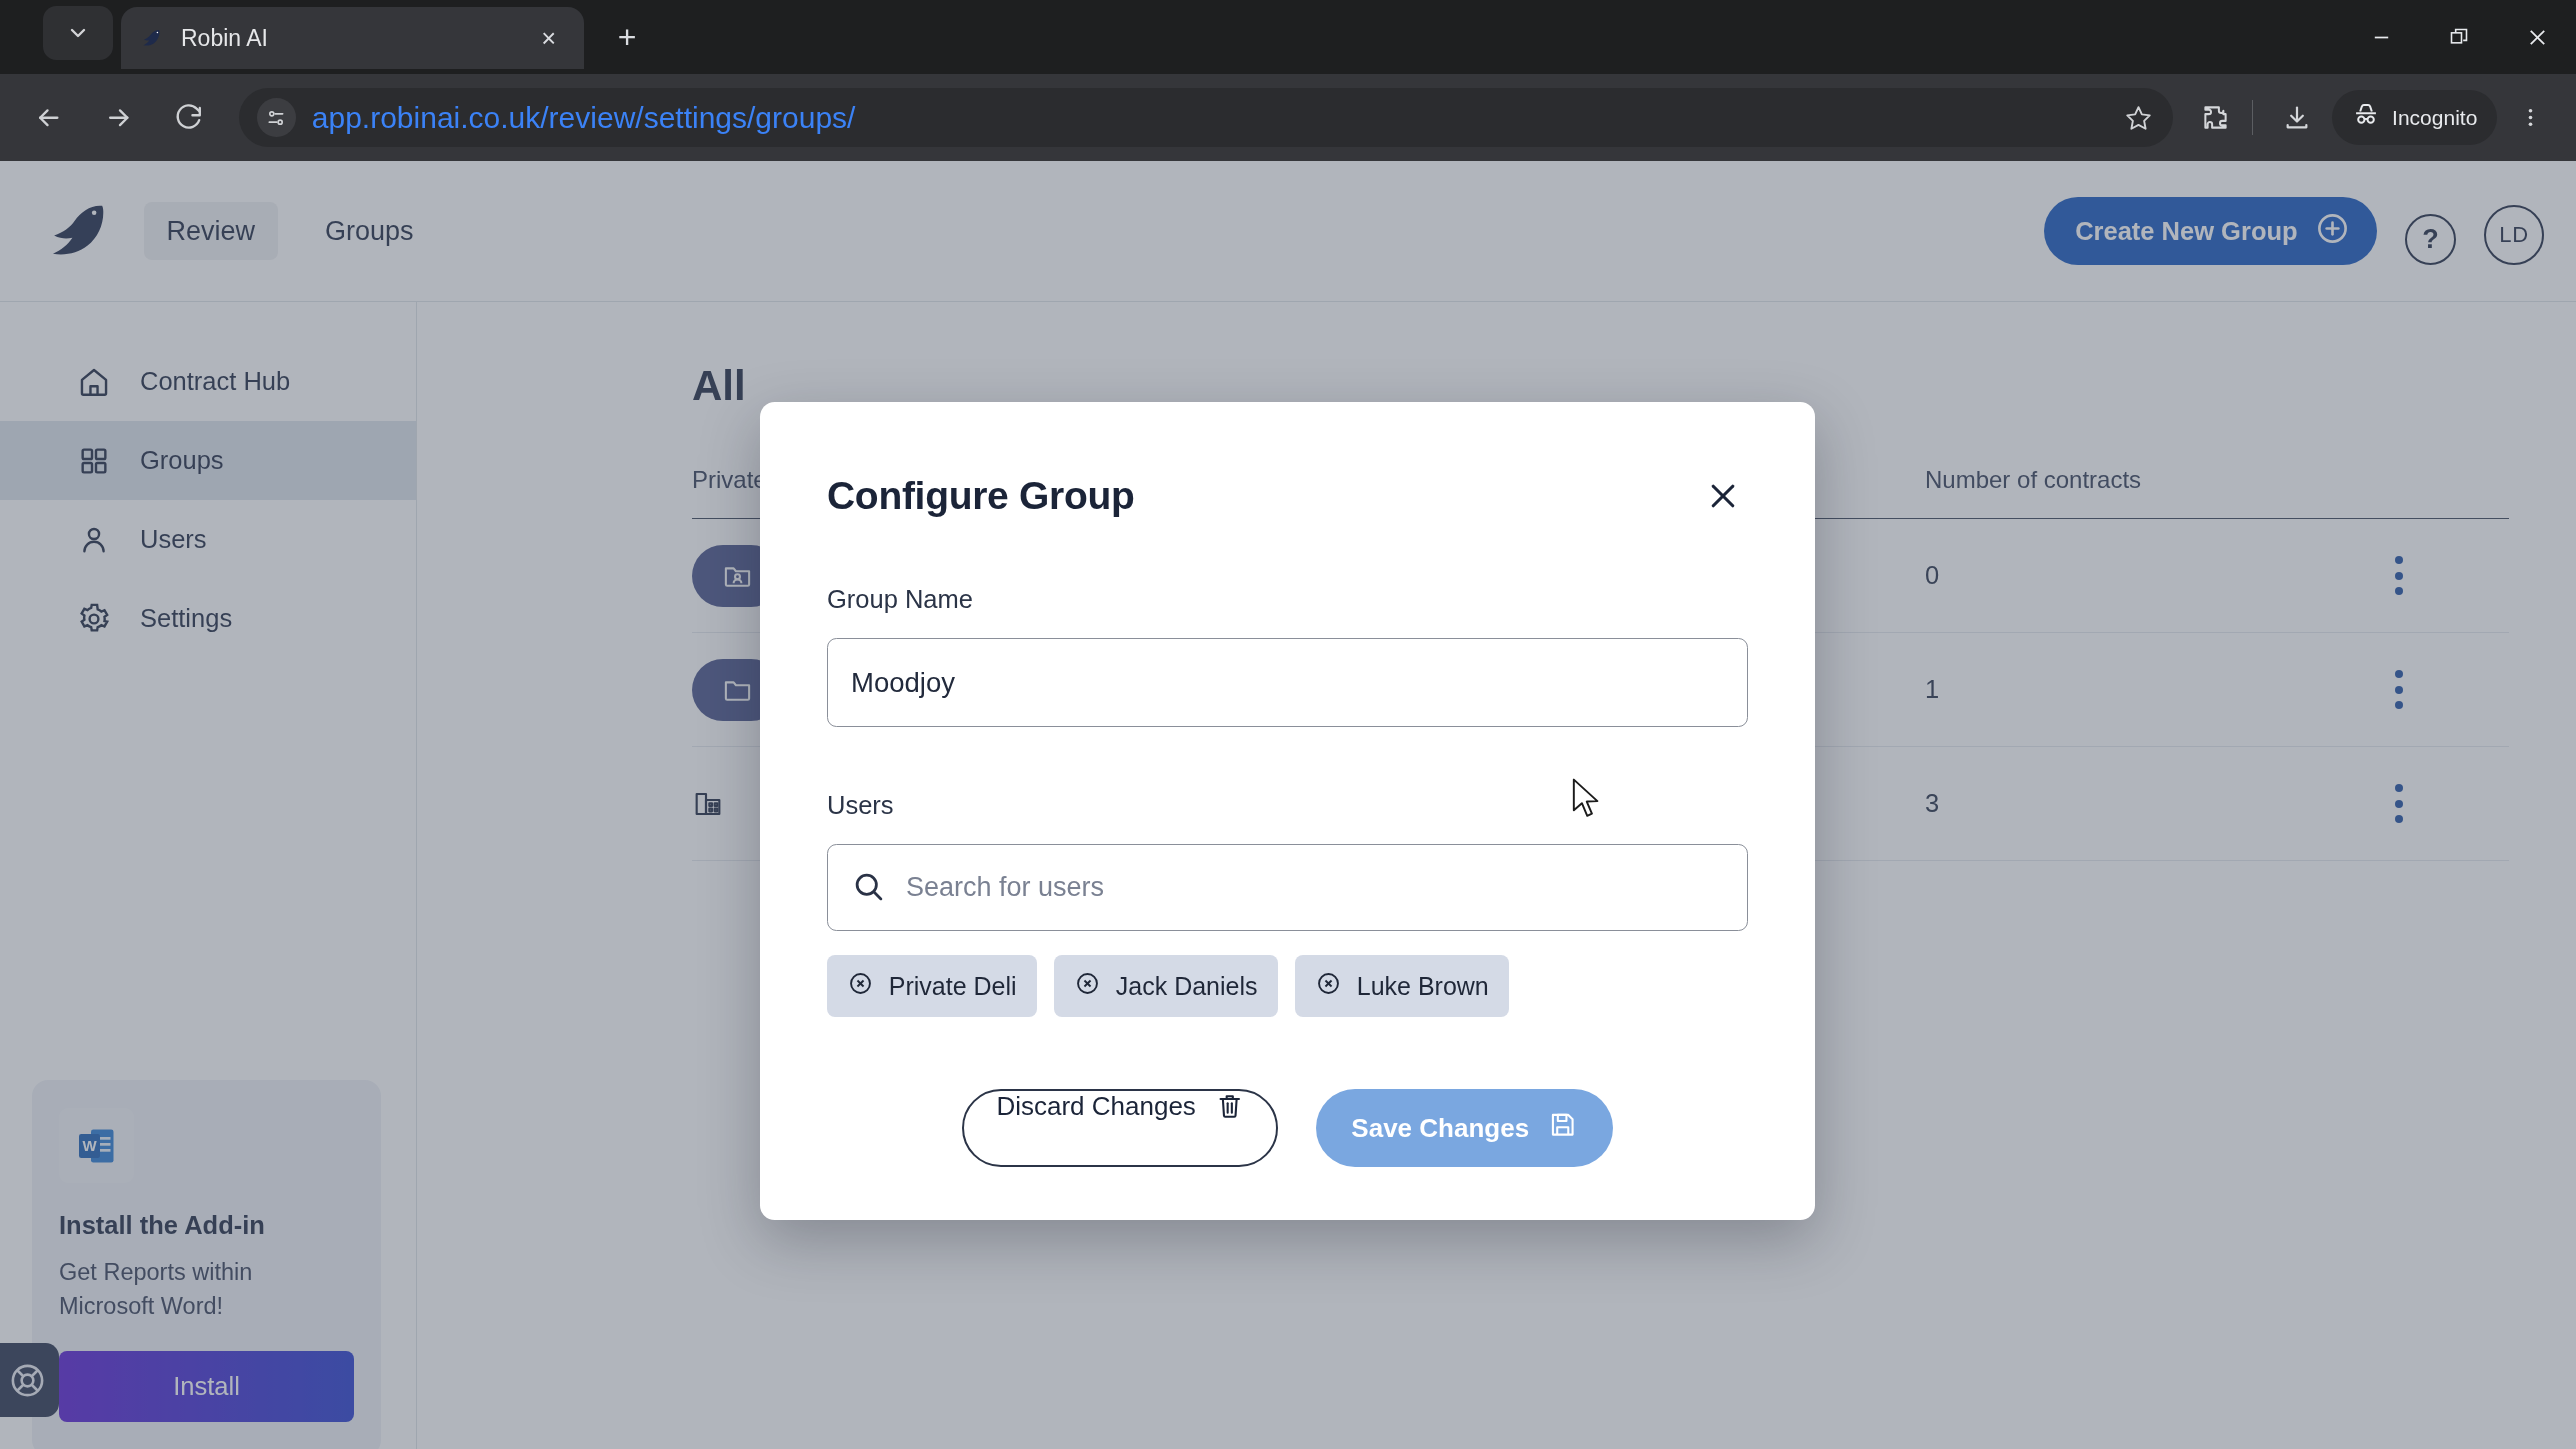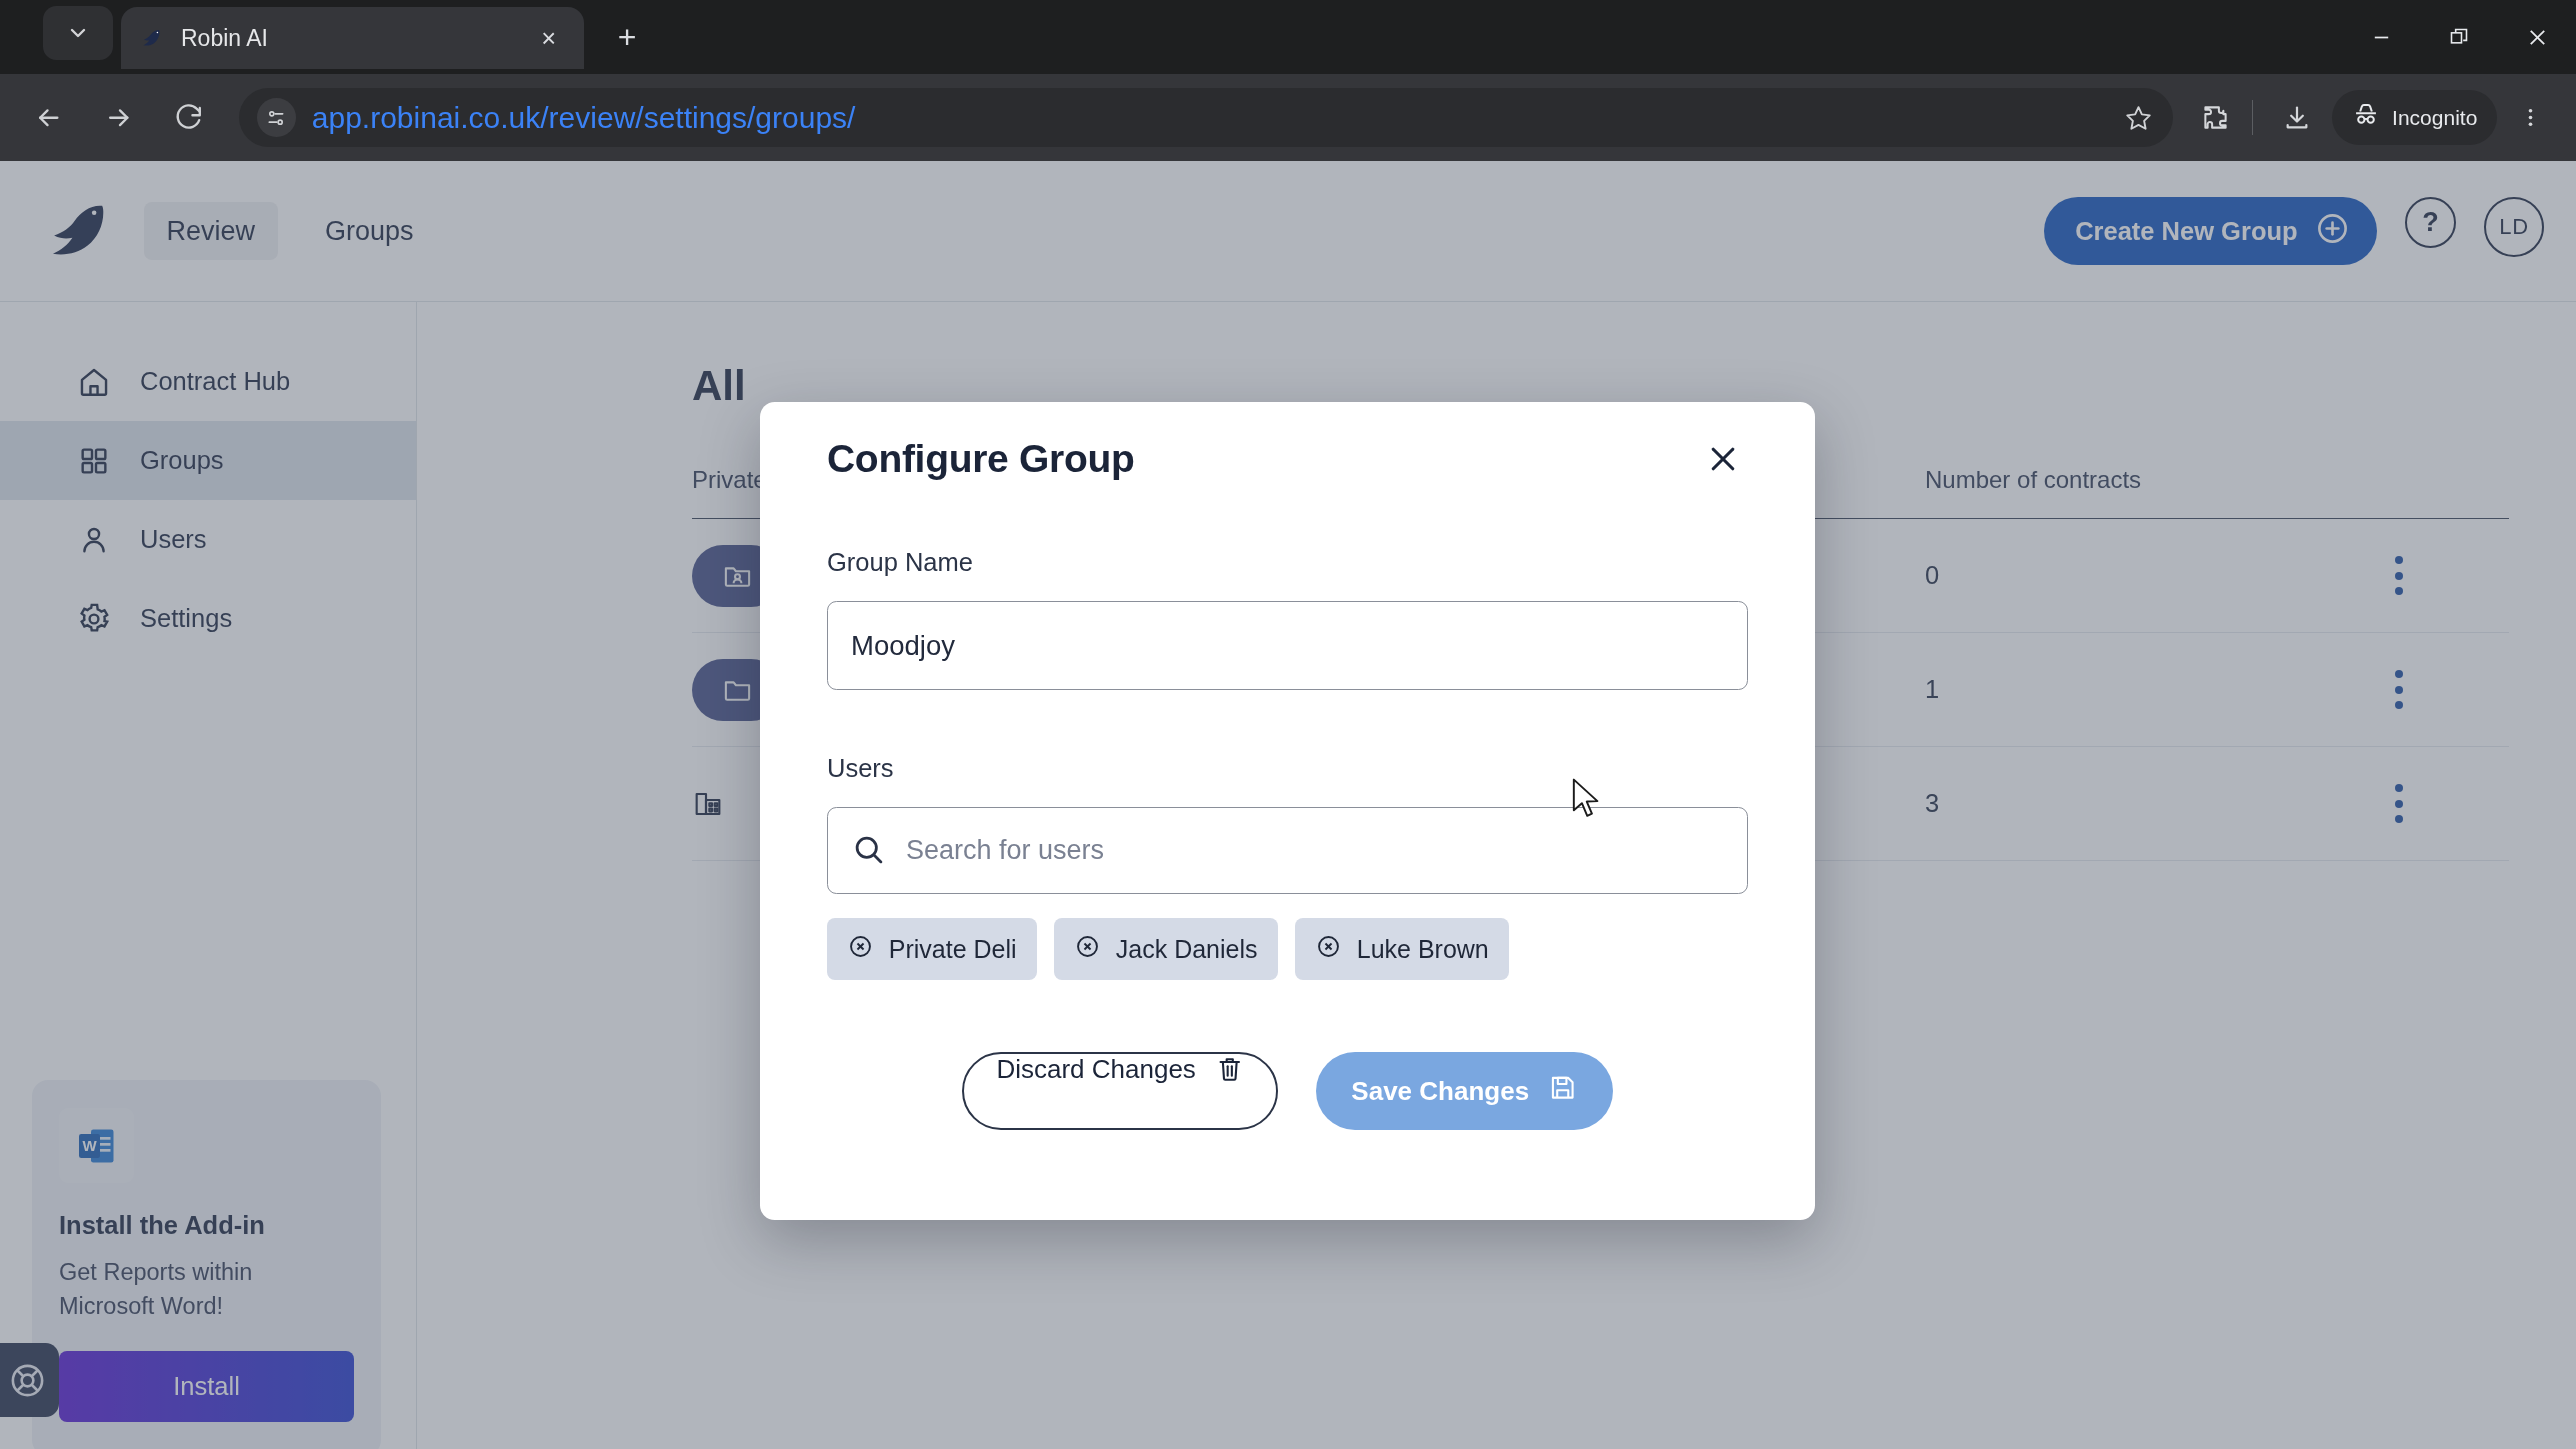--- a/index.html
+++ b/index.html
@@ -95,21 +95,21 @@
     position:absolute; top:0; left:0; right:0; height: 141px;
     background:#ffffff; display:flex; align-items:center; padding: 0 32px;
     border-bottom: 0.7px solid #dfe3e8;
   }
   .logo-bird { width: 74px; height: 64px; margin-left: 8px; }
   .hdr-nav { display:flex; align-items:center; margin-left: 29.5px; gap: 24px; }
   .hdr-nav-item {
     font-size: 27px; color:#1f2a44; padding: 13.4px 23px; border-radius: 8px;
   }
   .hdr-nav-item.active { background: rgba(31,42,68,0.07); }
-  .hdr-right { margin-left:auto; display:flex; align-items:flex-start; gap: 28px; }
+  .hdr-right { margin-left:auto; display:flex; align-items:flex-end; gap: 28px; }
   .btn-create {
     height: 68px; background:#1758bf; color:#fff; border-radius: 34px;
     display:flex; align-items:center; gap: 17.4px; padding: 0 27px 0 31px;
     font-size: 25.5px; font-weight: 700;
   }
   .icon-circle-help {
     width: 51px; height: 51px; border-radius:50%; border: 2px solid #1f2a44;
     display:flex; align-items:center; justify-content:center;
     font-size: 27px; color:#1f2a44; font-weight:700;
   }
@@ -193,21 +193,21 @@
   }
   .modal {
     position:absolute; left: 760px; top: 241px;
     width: 1055px; height: 818px;
     background:#ffffff; border-radius: 14.8px;
     box-shadow: 0 20px 60px rgba(17,22,36,0.28);
     padding: 0 67px;
   }
   .modal-head {
     display:flex; align-items:center; justify-content:space-between;
-    padding-top: 31px;
+    padding-top: 68px;
   }
   .modal-title { font-size: 39px; font-weight:700; color:#1b2438; letter-spacing:-0.3px;}
   .modal-close {
     width: 51px; height: 51px; display:flex; align-items:center;
     justify-content:center; color:#1b2438;
   }
   .field-label { font-size: 25.5px; color:#2b3447; margin-top: 64px; }
   .text-input {
     margin-top: 24px; height: 89px; border: 1.3px solid #8a8f99;
     border-radius: 9.4px; display:flex; align-items:center; padding: 0 23px;

